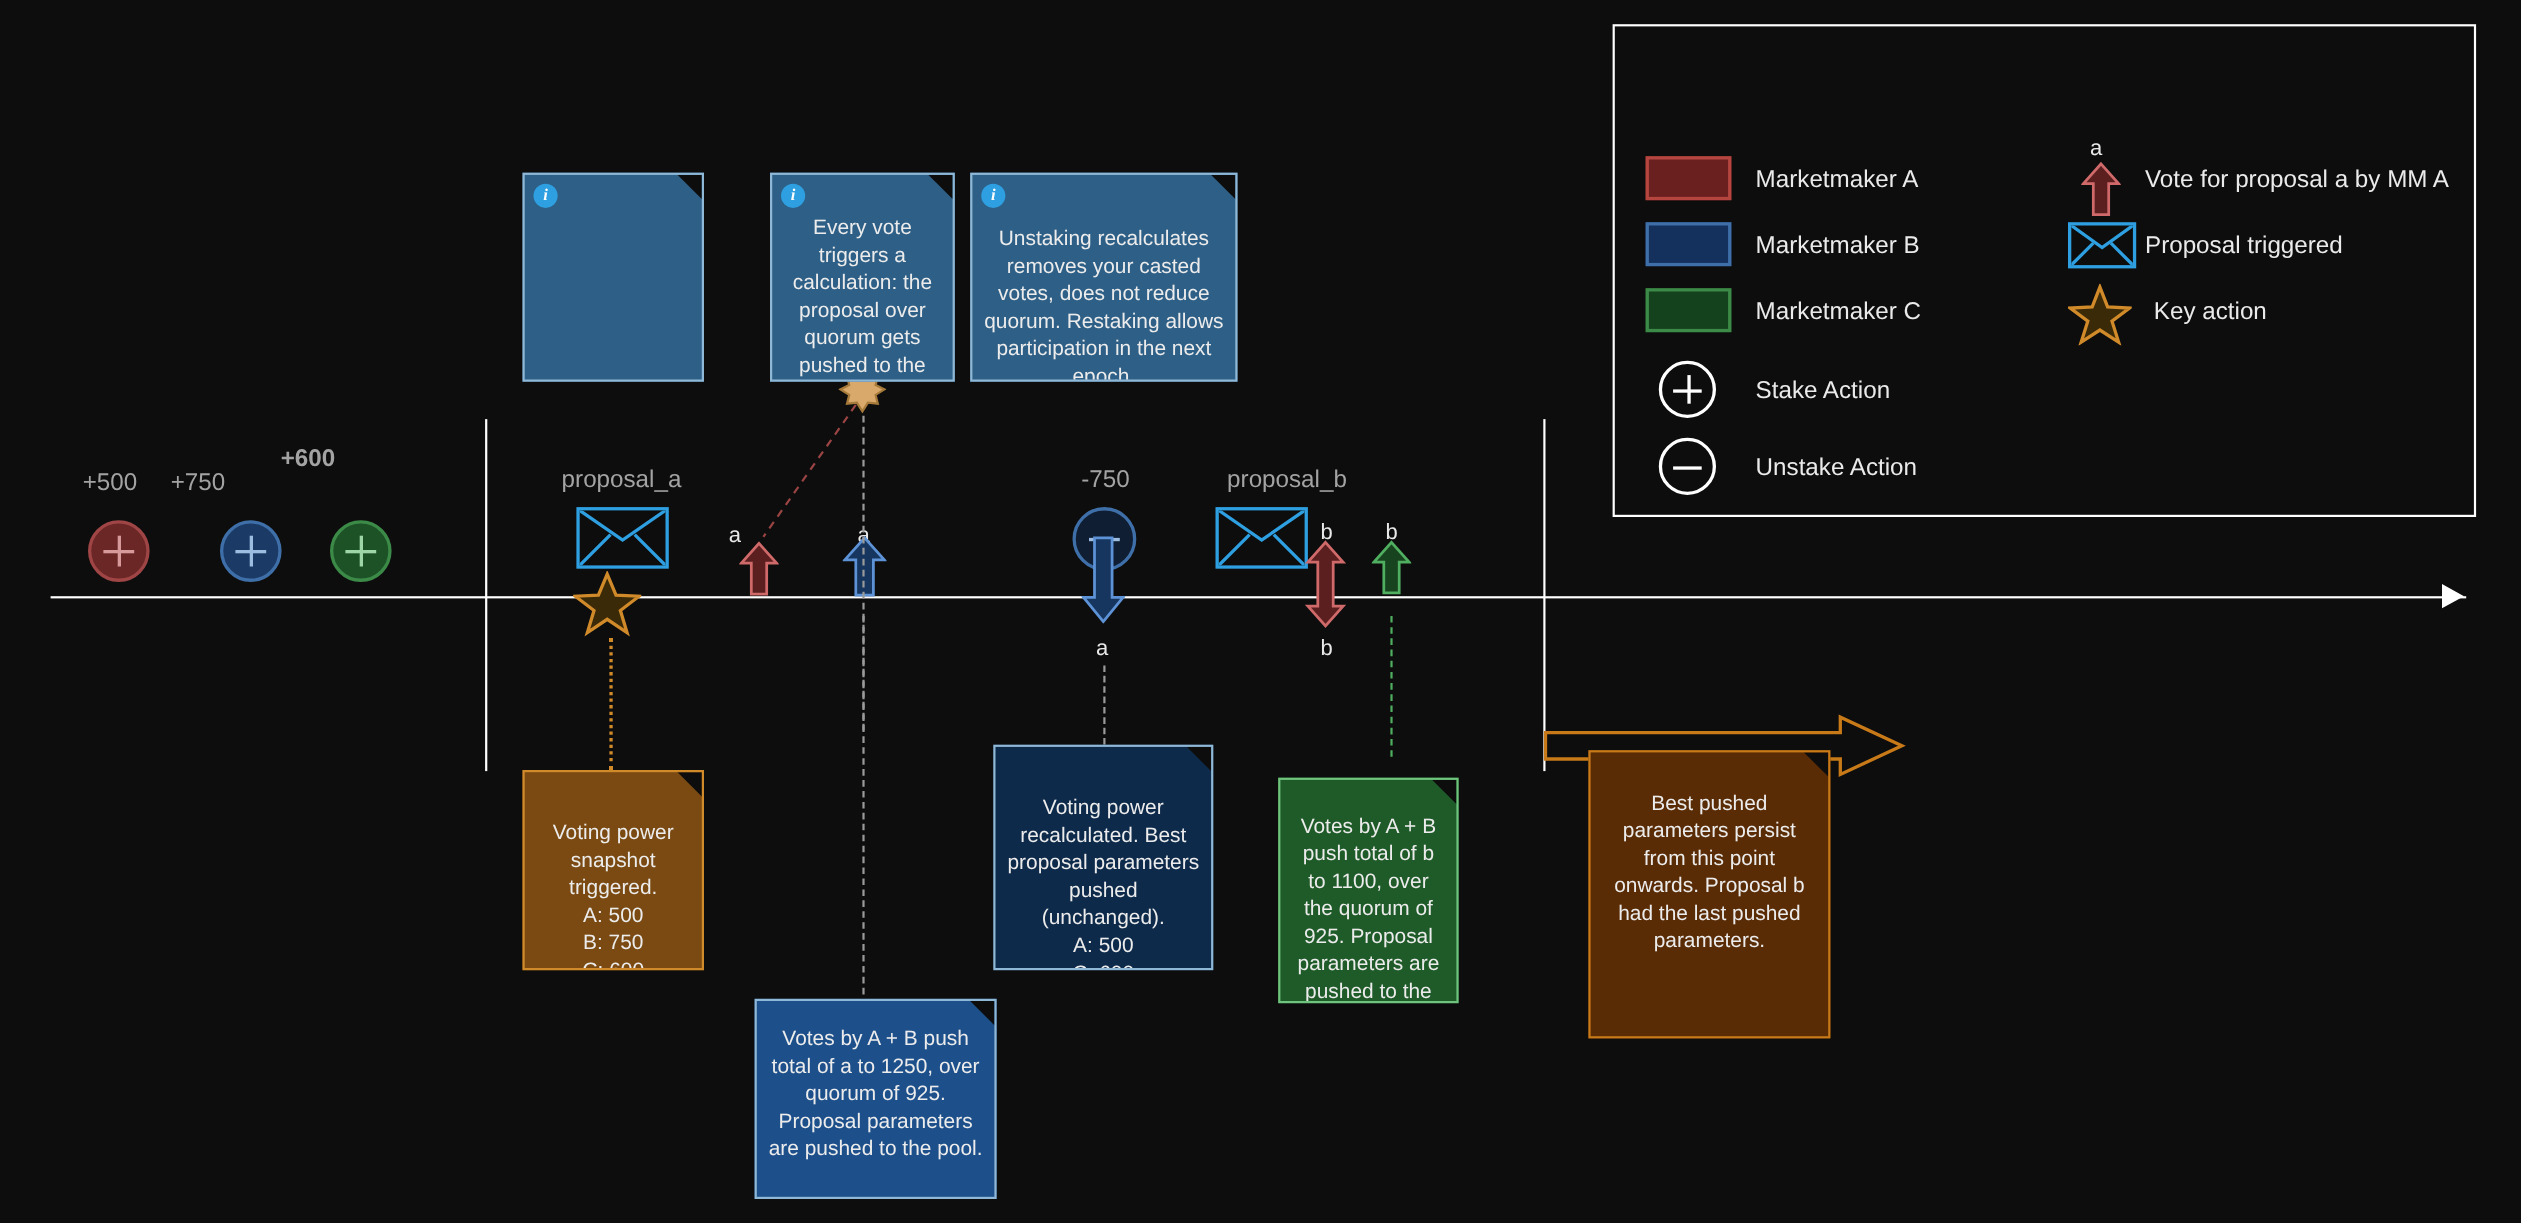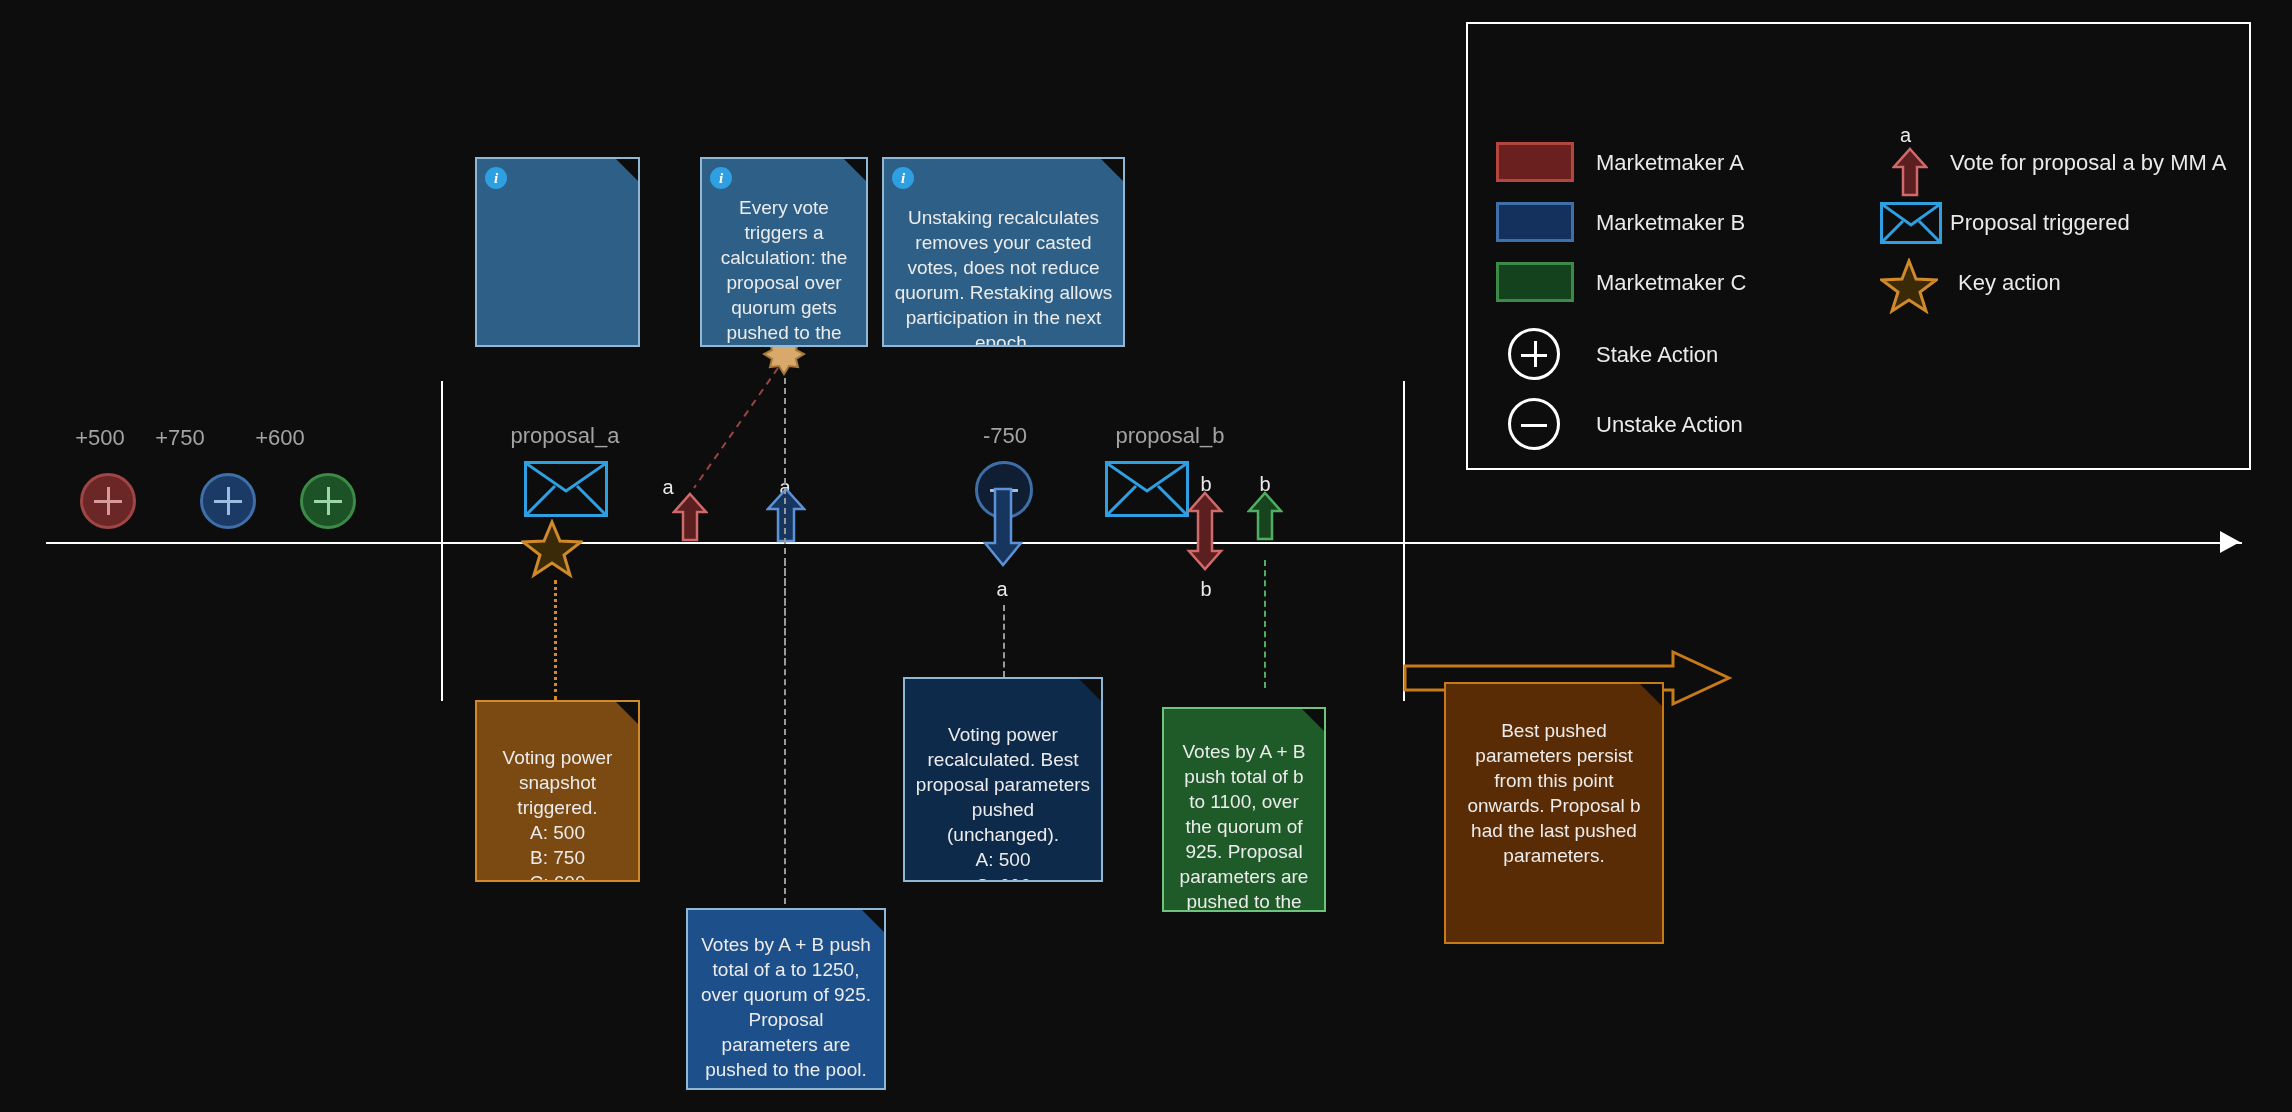--- a/index.html
+++ b/index.html
@@ -200,21 +200,21 @@
     <div class="glyph-h" style="left:11px; top:24px; width:28px; height:3px;"></div>
     <div class="glyph-v" style="left:24px; top:11px; width:3px; height:28px;"></div>
   </div>
 
   <div class="tl-label" style="left:120px; top:425px; width:120px;">+750</div>
   <div class="circle-action" style="left:200px; top:473px; width:56px; height:56px; border:3px solid #3f6fa8; background:#1b3a66; color:#9dbde0;">
     <div class="glyph-h" style="left:11px; top:24px; width:28px; height:3px;"></div>
     <div class="glyph-v" style="left:24px; top:11px; width:3px; height:28px;"></div>
   </div>
 
-  <div class="tl-label" style="left:220px; top:425px; width:120px;">+600</div>
+  <div class="tl-label" style="left:220px; top:404px; width:120px;font-weight:bold;">+600</div>
   <div class="circle-action" style="left:300px; top:473px; width:56px; height:56px; border:3px solid #3c8a47; background:#1d5226; color:#9fd6a8;">
     <div class="glyph-h" style="left:11px; top:24px; width:28px; height:3px;"></div>
     <div class="glyph-v" style="left:24px; top:11px; width:3px; height:28px;"></div>
   </div>
 
   <div class="tl-label" style="left:455px; top:423px; width:220px;">proposal_a</div>
   <div class="envelope" style="left:524px; top:461px; width:84px; height:56px;">
     <svg width="78" height="50" viewBox="0 0 78 50">
       <path d="M0 0 L39 27 L78 0" fill="none" stroke="#2e9fe0" stroke-width="3"></path>
       <path d="M0 50 L28 22 M78 50 L50 22" fill="none" stroke="#2e9fe0" stroke-width="3"></path>
@@ -318,21 +318,21 @@
 
   <div class="note" style="left:475px; top:700px; width:165px; height:182px; background:#7a4a12; border-color:#d08a2a; white-space:pre-line; padding-top:18px;">
     <div>Voting power snapshot triggered.
 A: 500
 B: 750
 C: 600
 Q: 925</div>
     <div class="fold" style="border-top:22px solid #0d0d0d; border-left:22px solid transparent; right:0; top:0;"></div>
   </div>
 
-  <div class="note" style="left:686px; top:908px; width:200px; height:182px; background:#1d4f8a; border-color:#8fb8d6; padding-top:22px;">
+  <div class="note" style="left:686px; top:908px; width:220px; height:182px; background:#1d4f8a; border-color:#8fb8d6; padding-top:22px;">
     <div>Votes by A + B push total of a to 1250, over quorum of 925. Proposal parameters are pushed to the pool.</div>
     <div class="fold" style="border-top:22px solid #0d0d0d; border-left:22px solid transparent; right:0; top:0;"></div>
   </div>
 
   <div class="note" style="left:903px; top:677px; width:200px; height:205px; background:#0e2a4a; border-color:#8fb8d6; white-space:pre-line; padding-top:18px;">
     <div>Voting power recalculated. Best proposal parameters pushed (unchanged).
 A: 500
 C: 600
 Q: 925</div>
     <div class="fold" style="border-top:22px solid #0d0d0d; border-left:22px solid transparent; right:0; top:0;"></div>

